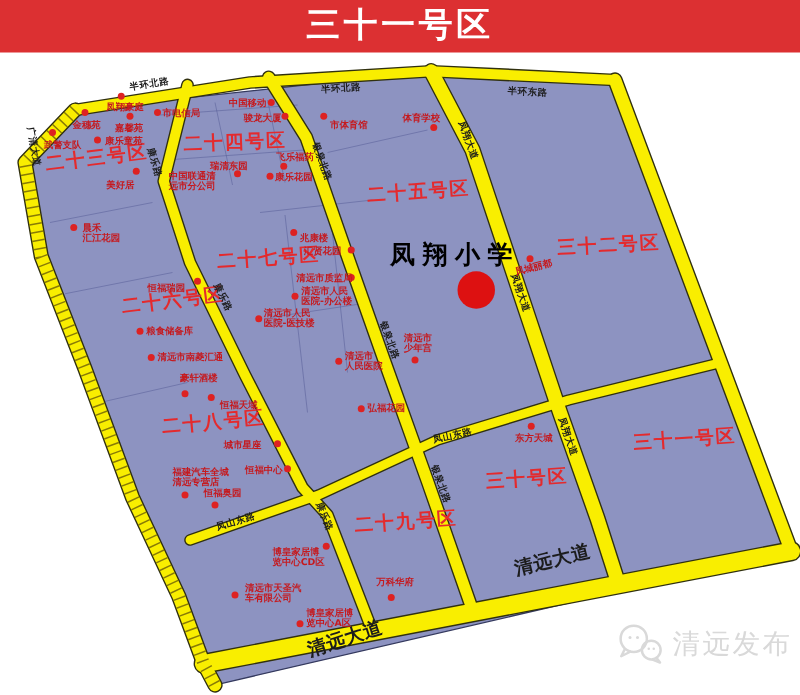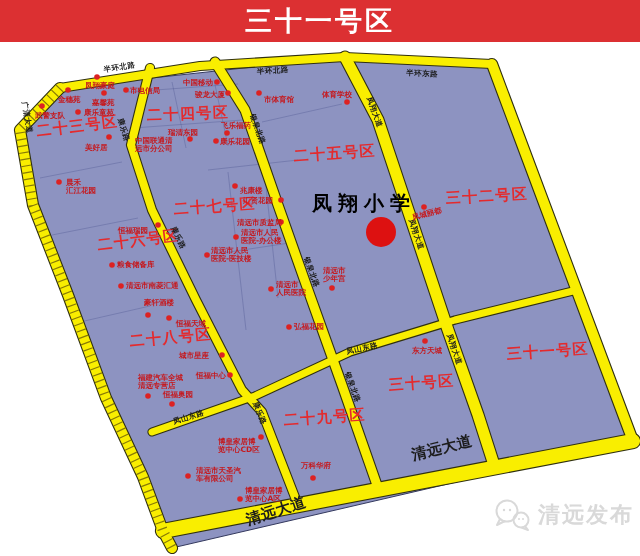--- a/index.html
+++ b/index.html
@@ -4,21 +4,21 @@
 <style>
   html,body{margin:0;padding:0;background:#ffffff;}
   .stage{position:relative;width:640px;height:556px;background:#ffffff;overflow:hidden;
          font-family:"DejaVu Sans","Liberation Sans",sans-serif;}
   .banner{position:absolute;left:0;top:0;width:640px;height:42px;background:#dc3032;}
   .banner span{display:block;text-align:center;line-height:42px;color:#ffffff;
                font-size:27px;font-weight:bold;letter-spacing:3px;}
   #map-svg{position:absolute;left:0;top:0;}
   #map-svg text{font-family:"DejaVu Sans","Liberation Sans",sans-serif;}
   .watermark{position:absolute;left:492px;top:498px;display:flex;align-items:center;gap:6px;}
-  .watermark span{color:#d9d9d9;font-size:22px;font-weight:bold;letter-spacing:2px;}
+  .watermark span{color:#d9d9d9;font-size:22px;font-weight:normal;letter-spacing:2px;}
 </style>
 </head>
 <body>
 
 <div class="stage">
 
   <div class="banner">
     <span>三十一号区</span>
   </div>
 

